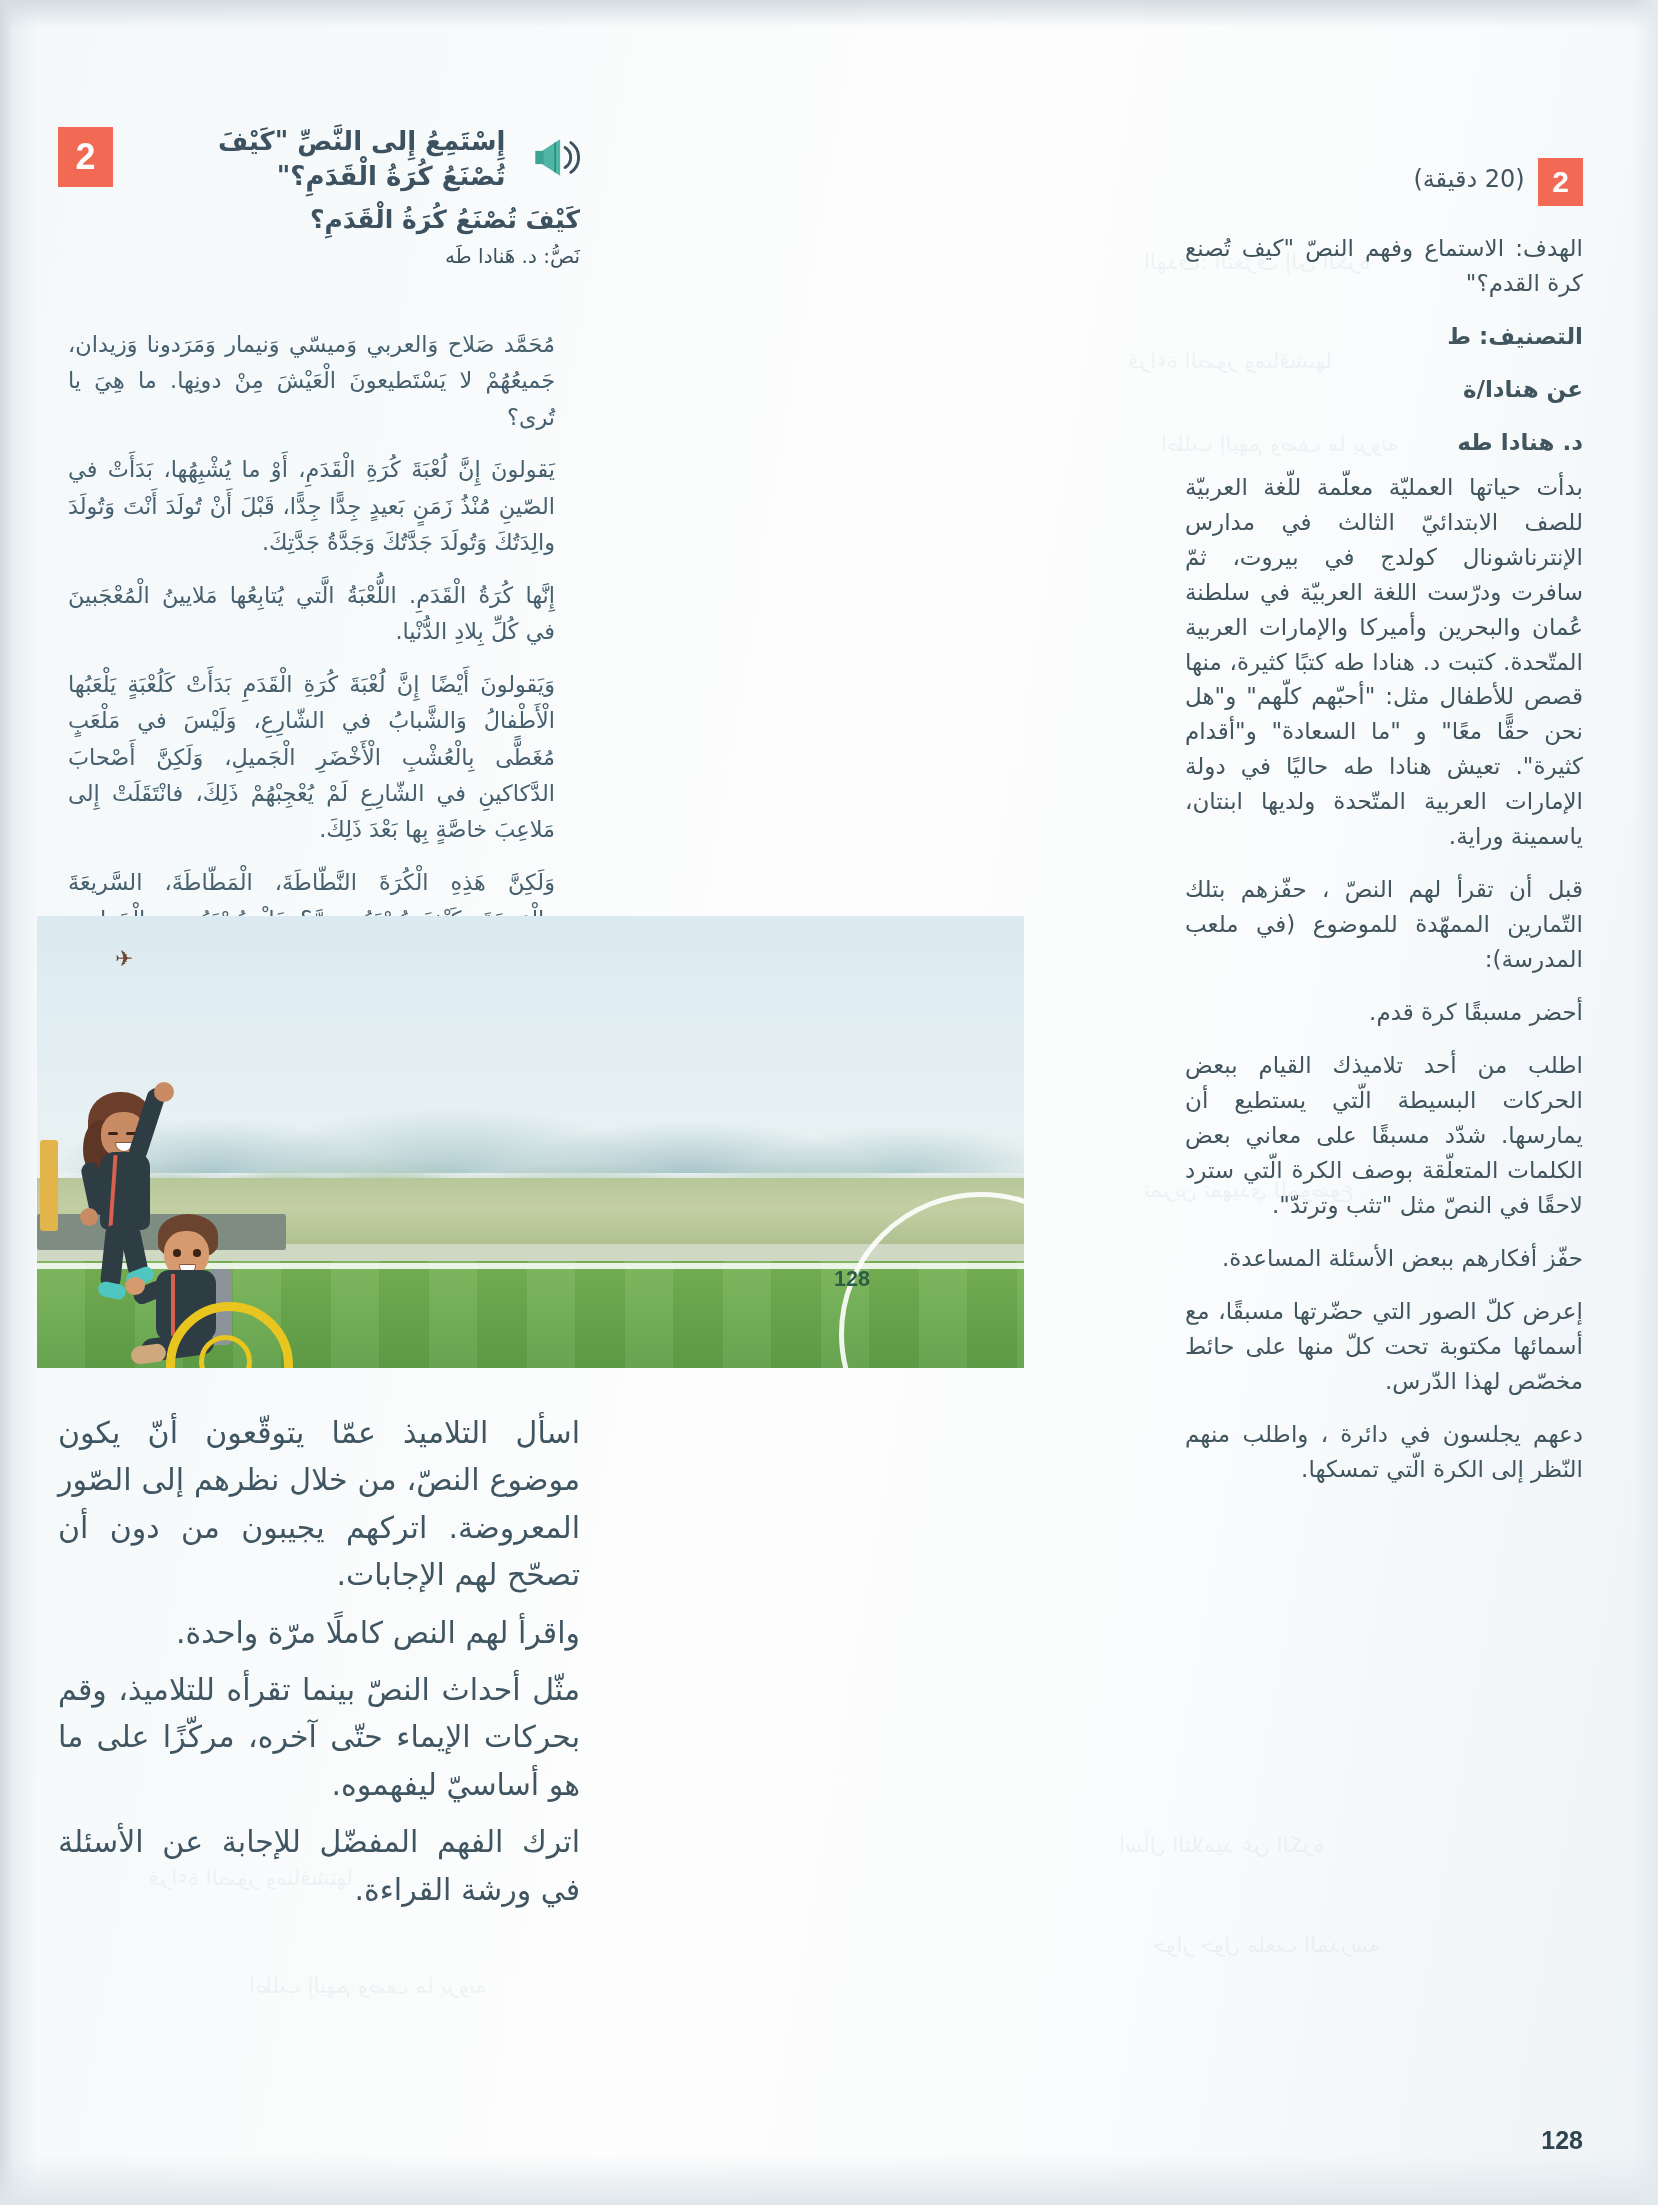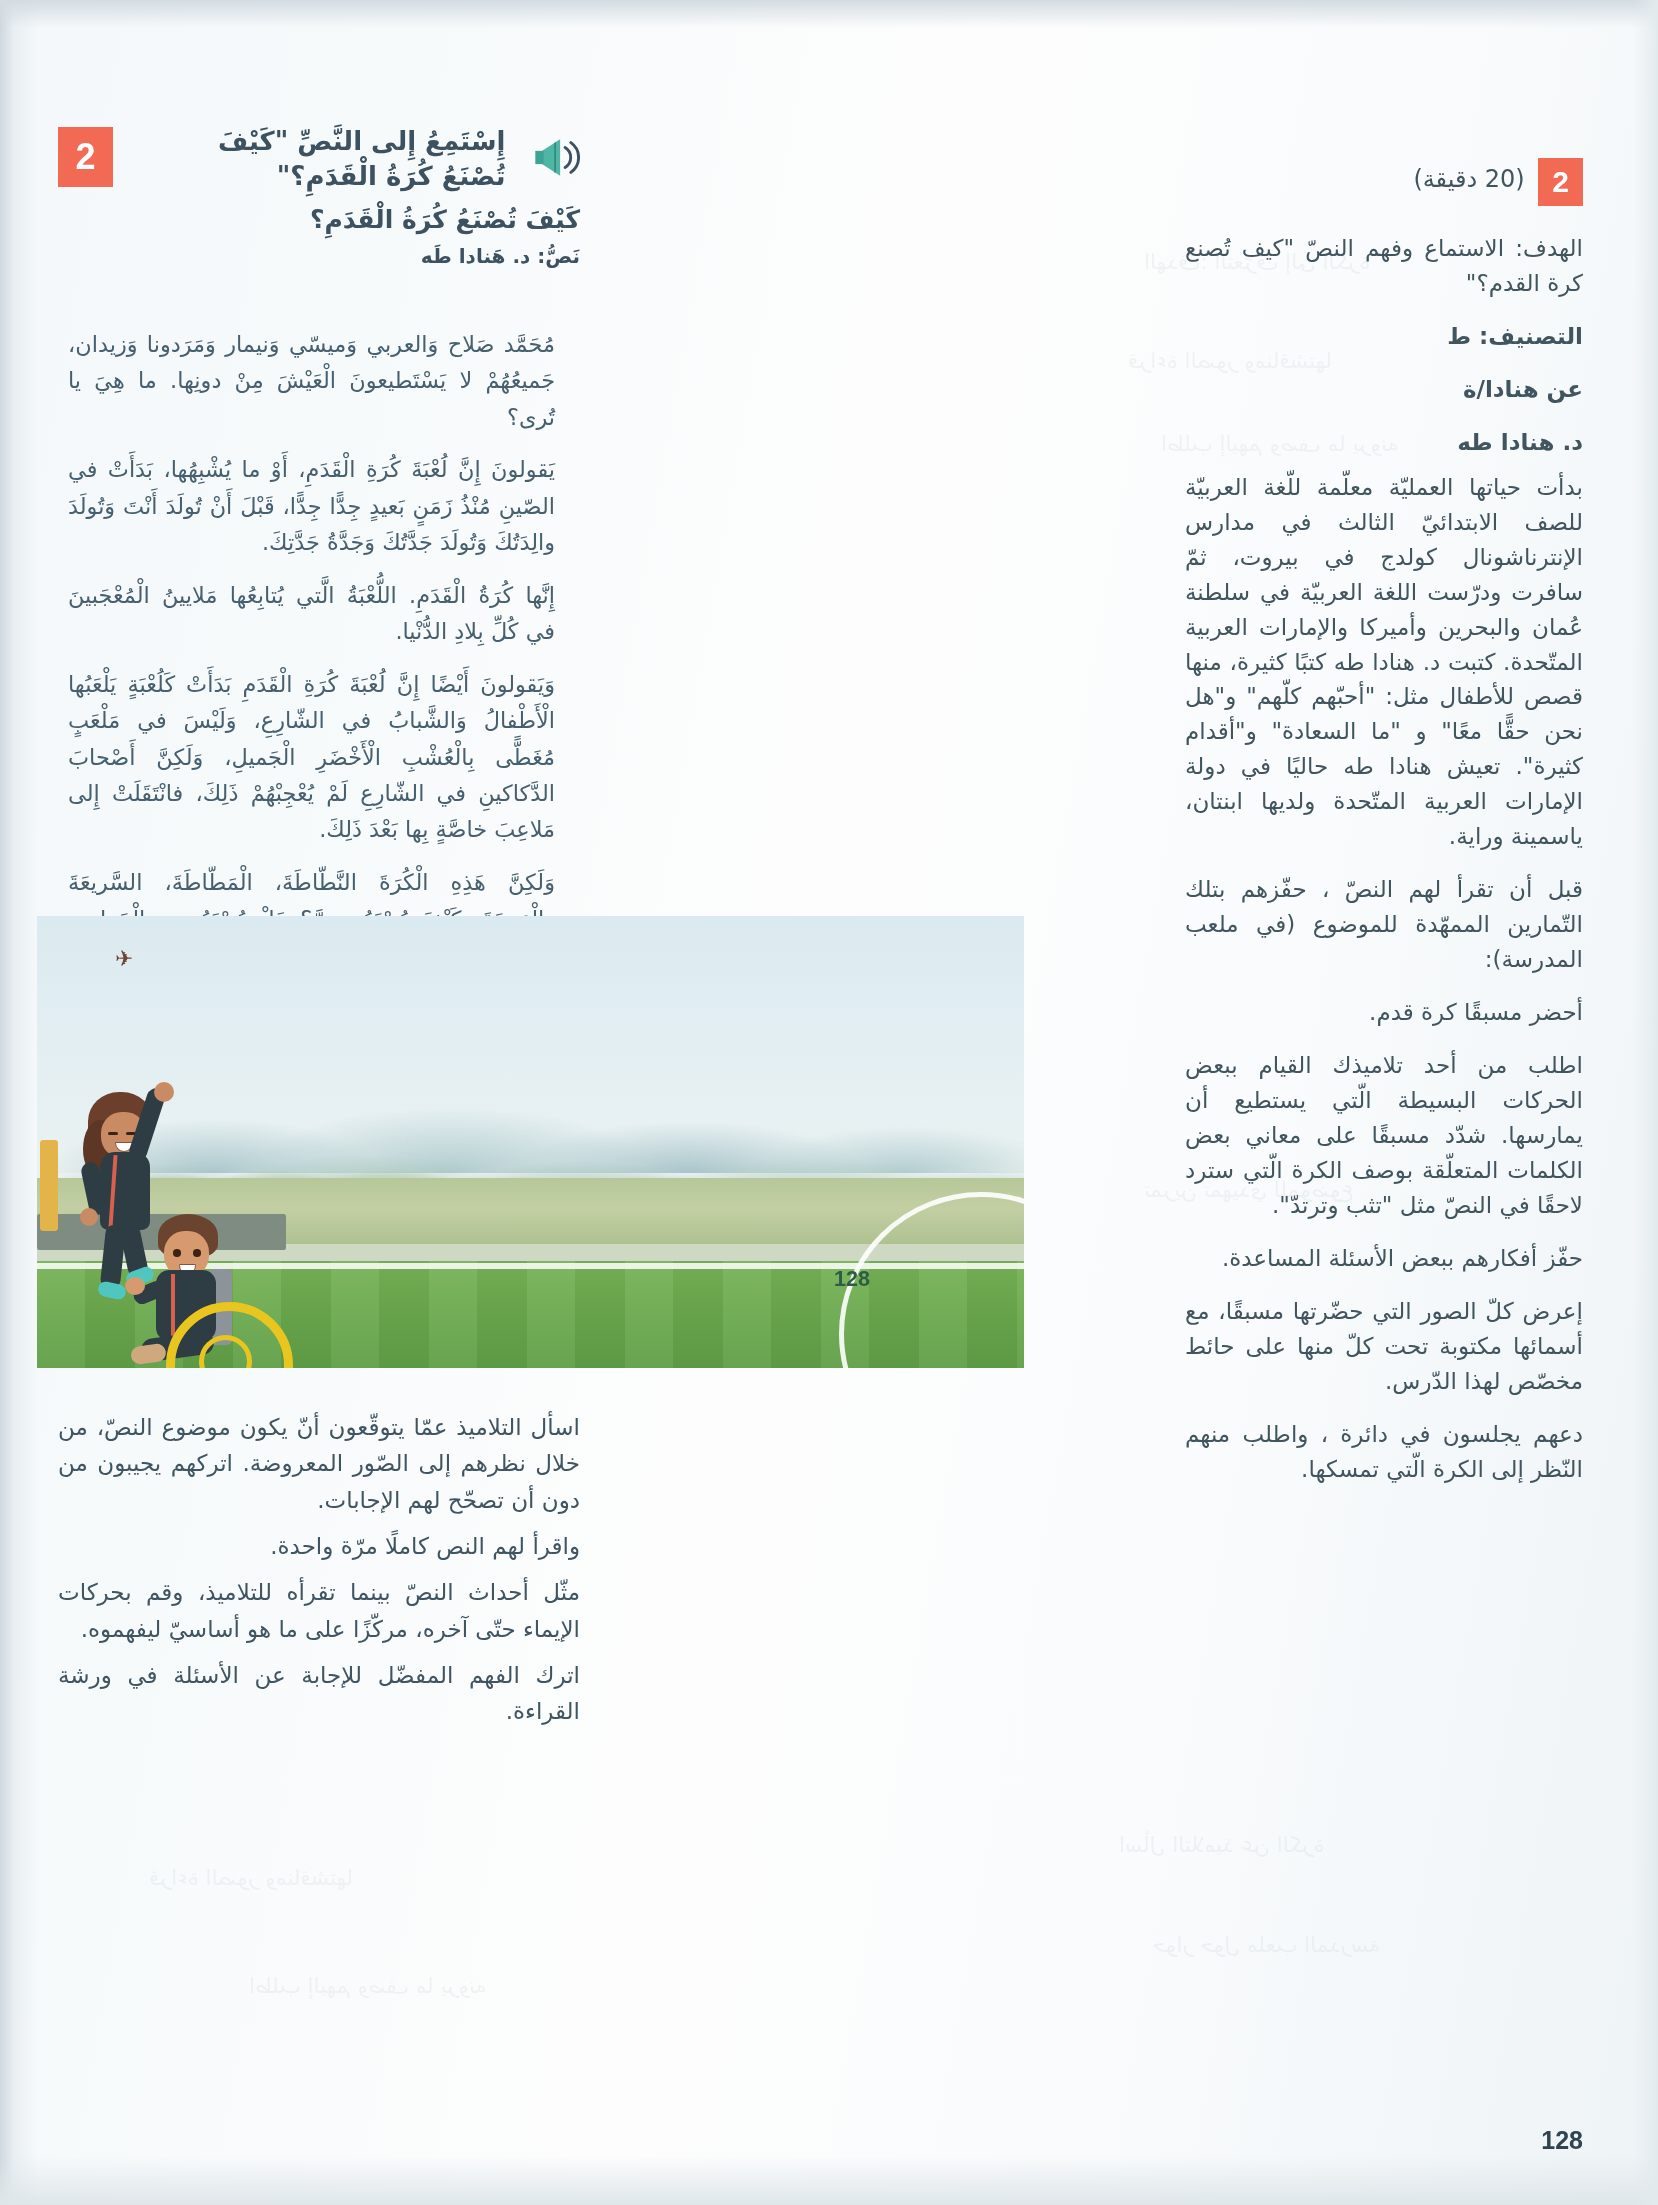--- a/index.html
+++ b/index.html
@@ -111,21 +111,21 @@
   .subtitle {
     font-size: 25px;
     color: #3d5260;
     font-weight: 600;
     margin-top: 10px;
     padding-inline-end: 98px;
   }
   .byline {
     font-size: 20px;
     color: #3d5260;
-    font-weight: 700;
+    font-weight: 400;
     margin-top: 10px;
     padding-inline-end: 98px;
   }
 
   .story {
     margin-top: 58px;
     padding-inline-end: 10px;
     padding-inline-start: 25px;
   }
   .story p {
@@ -273,21 +273,21 @@
   .notes {
     position: absolute;
     left: 58px;
     right: 1078px;
     top: 1409px;
     direction: rtl;
     text-align: right;
   }
   .notes p {
     margin: 0 0 10px 0;
-    font-size: 23px;
+    font-size: 30px;
     line-height: 1.58;
     color: #3f5561;
     text-align: justify;
     text-align-last: right;
     font-weight: 500;
   }
 
   
   .side-col {
     position: absolute;

